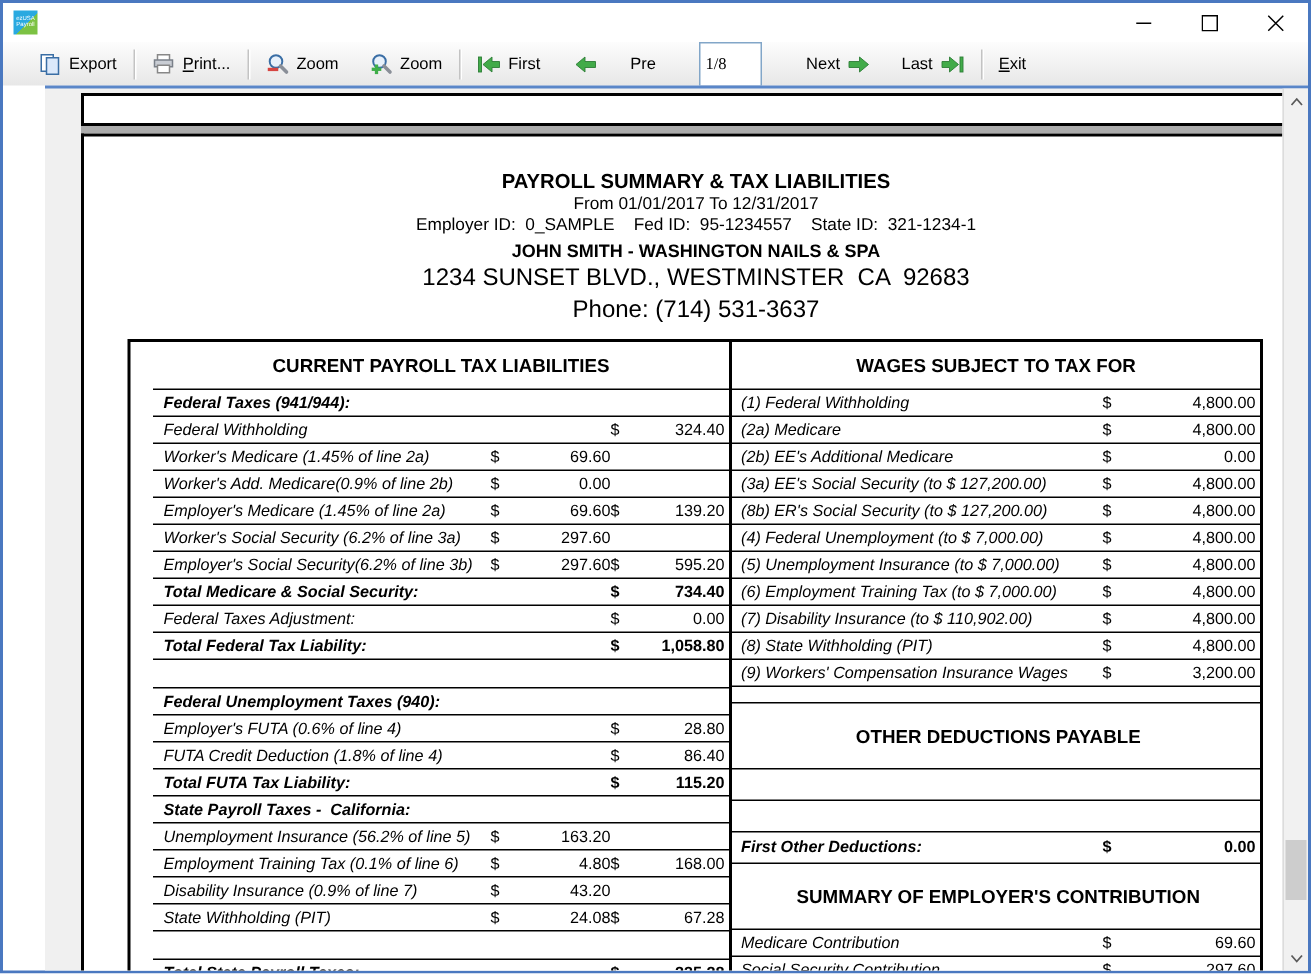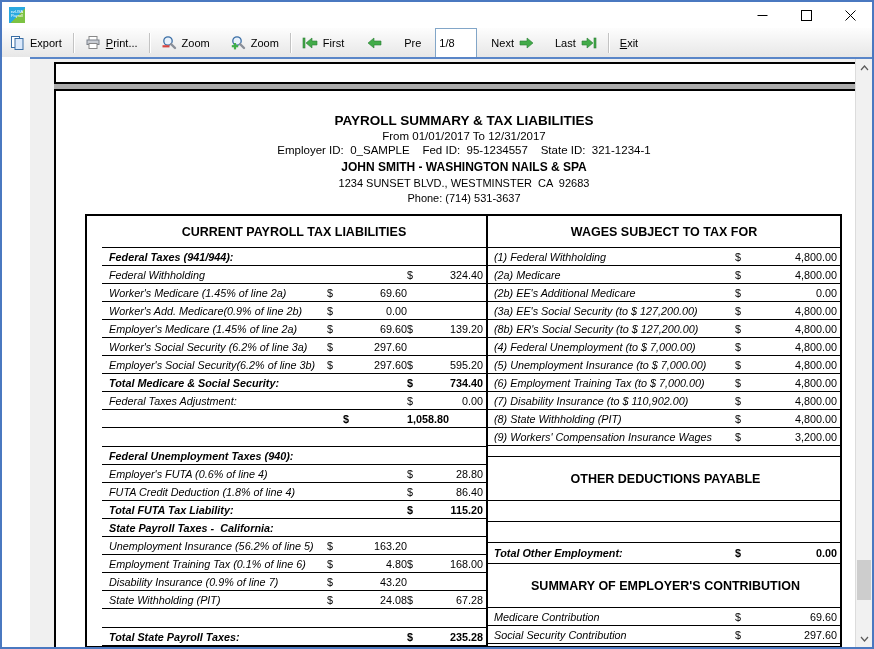--- a/index.html
+++ b/index.html
@@ -13,43 +13,43 @@
   .titlebar { height:26px; background:#fff; display:flex; align-items:center; flex:0 0 auto; }
   .app-icon { width:16px; height:16px; margin-left:7px;
     background:linear-gradient(135deg,#2aa9e0 0 55%,#7cc243 55% 100%);
     color:#fff; font-size:4px; line-height:4px; text-align:center; padding-top:3px; overflow:hidden; }
   .title-text { margin-left:7px; font-size:12px; color:#000;margin-top:36px; }
   .win-controls { margin-left:auto; display:flex; height:100%; }
   .win-btn { width:44px; height:100%; display:flex; align-items:center; justify-content:center; background:#fff; border:none; }
 
   
   .toolbar { height:29px; flex:0 0 auto; background:linear-gradient(#fdfdfd,#e7e7e7);
-    display:flex; align-items:center; padding-left:0; font-size:11px; color:#000; }
+    display:flex; align-items:center; padding-left:16px; font-size:11px; color:#000; }
   .tb-btn { display:flex; align-items:center; gap:5px; padding:3px 7px; background:transparent; border:none;
     font-size:11px; color:#000; font-family:"Liberation Sans",sans-serif; white-space:pre; }
   .tb-sep { width:1px; height:20px; background:#c3c3c3; box-shadow:1px 0 0 #fff; margin:0 4px; }
-  .page-input { width:42px; height:30px; border:1px solid #82a6c8; font-size:11px; padding:0 3px; margin:0 7px;
-    font-family:Liberation Sans, sans-serif; }
+  .page-input { width:42px; height:30px; border:1px solid #82a6c8; font-size:11px; padding:0 3px; margin:0 22px;
+    font-family:Liberation Serif, serif; }
   .ul { display:inline-block; }
   .ul::first-letter { text-decoration:underline; }
 
   
   .viewport { flex:1 1 auto; position:relative; background:#f0f0f0;
     border-top:2px solid #5a86c8; overflow:hidden;margin-left:28px; }
   .vp-inner { position:absolute; left:0; top:0; right:17px; bottom:0; overflow:hidden; }
   .prev-page { margin:3px 0 0 24px; width:820px; height:22px; background:#fff; border:2px solid #000; }
   .gap-band { margin-left:24px; width:820px; height:5px; background:#ababab; }
   .page { margin-left:24px; width:820px; height:600px; background:#fff;
     border:2px solid #000; border-bottom:none; padding-top:22px; color:#000; }
 
   .report-header { text-align:center; }
   .rh-title   { font-size:13.5px; font-weight:bold; white-space:pre; }
   .rh-line    { font-size:11.5px; margin-top:2px; white-space:pre; }
   .rh-company { font-size:12px; font-weight:bold; margin-top:4px; white-space:pre; }
-  .rh-small   { font-size:11px; margin-top:3px; white-space:pre; }
+  .rh-small   { font-size:16px; margin-top:3px; white-space:pre; }
 
   
   .tables { display:flex; margin:10px 0 0 29px; width:757px; border:2px solid #000; align-items:stretch; }
   .col-left  { width:401px; border-right:2px solid #000;padding-left:15px; }
   .col-right { flex:1; }
   .col-header { height:32px; border-bottom:1px solid #000; display:flex; align-items:center;
     justify-content:center; font-weight:bold; font-size:12.5px; white-space:pre; }
 
   .lrow { display:grid; grid-template-columns:218px 16px 64px 16px 1fr; align-items:center;
     height:18px; border-bottom:1px solid #000; padding:0 3px 0 7px; font-size:10.8px; }
@@ -246,20 +246,21 @@
                   <span class="amt">734.40</span>
                 </div>
                 <div class="lrow item">
                   <span class="lbl">Federal Taxes Adjustment:</span>
                   <span class="cur"></span>
                   <span class="amt"></span>
                   <span class="cur">$</span>
                   <span class="amt">0.00</span>
                 </div>
                 <div class="lrow total">
+                  <span class="lbl">Total Federal Tax Liability:</span>
                   <span class="cur"></span>
                   <span class="amt"></span>
                   <span class="cur">$</span>
                   <span class="amt">1,058.80</span>
                 </div>
                 <div class="lrow blank"></div>
                 <div class="lrow section">
                   <span class="lbl">Federal Unemployment Taxes (940):</span>
                   <span class="cur"></span>
                   <span class="amt"></span>
@@ -388,21 +389,21 @@
                 <div class="rrow item">
                   <span class="lbl">(9) Workers' Compensation Insurance Wages</span>
                   <span class="cur">$</span>
                   <span class="amt">3,200.00</span>
                 </div>
                 <div class="rrow spacer"></div>
                 <div class="rrow header2"><span class="hdr2-label">OTHER DEDUCTIONS PAYABLE</span></div>
                 <div class="rrow blank"></div>
                 <div class="rrow blank"></div>
                 <div class="rrow total">
-                  <span class="lbl">Total Other Employment:</span>
+                  <span class="lbl">First Other Deductions:</span>
                   <span class="cur">$</span>
                   <span class="amt">0.00</span>
                 </div>
                 <div class="rrow header2"><span class="hdr2-label">SUMMARY OF EMPLOYER'S CONTRIBUTION</span></div>
                 <div class="rrow item">
                   <span class="lbl">Medicare Contribution</span>
                   <span class="cur">$</span>
                   <span class="amt">69.60</span>
                 </div>
                 <div class="rrow item">

